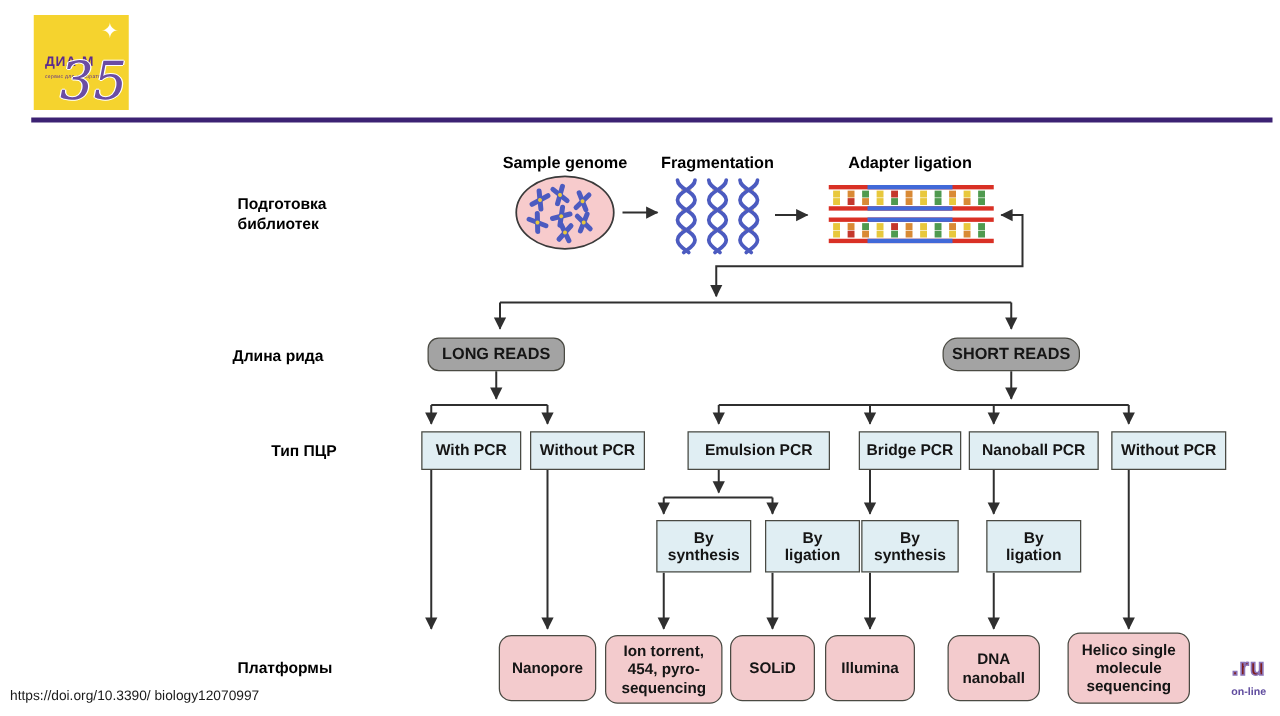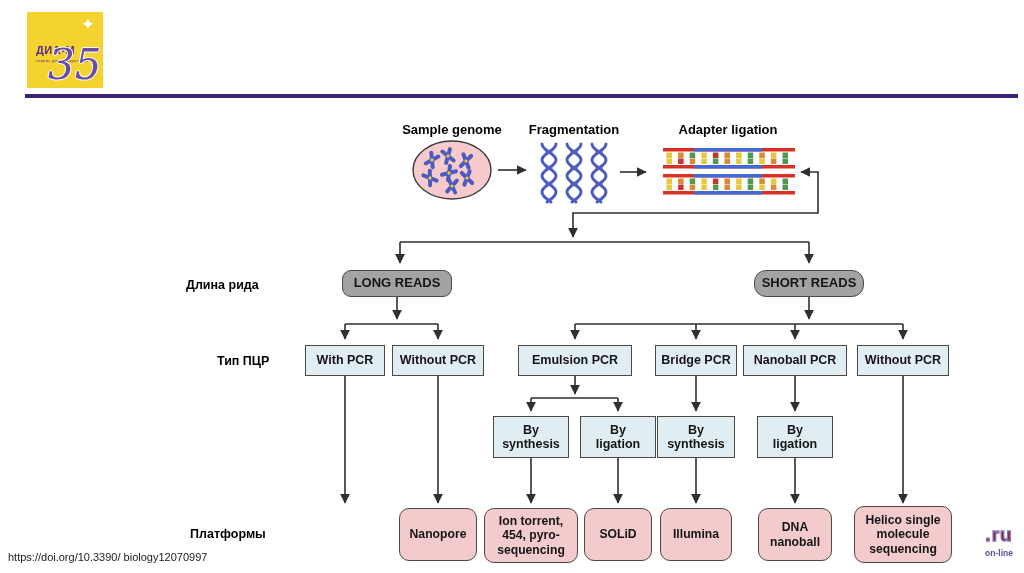--- a/index.html
+++ b/index.html
@@ -15,21 +15,21 @@
            text-shadow:1px 0 0 #fff,-1px 0 0 #fff,0 1px 0 #fff,0 -1px 0 #fff;}
   .title{position:absolute;left:122px;top:40px;width:900px;font-size:27px;font-weight:bold;color:#0b0b0b;letter-spacing:-.2px;}
   .title-rule{position:absolute;left:25px;top:94px;width:993px;height:4px;background:#3C2273;}
   
   .rowlabel{position:absolute;font-weight:bold;font-size:12.5px;line-height:1.3;white-space:pre-line;}
   .steplabel{position:absolute;width:130px;text-align:center;font-weight:bold;font-size:13px;}
   
   .node{position:absolute;box-sizing:border-box;border:1.6px solid #4A4A43;display:flex;align-items:center;
         justify-content:center;text-align:center;font-weight:bold;color:#151515;white-space:pre-line;line-height:1.15;}
   .ybox{background:#a3a3a3;border-radius:9px;font-size:13px;}
-  .bbox{background:#E0EEF3;border-radius:0;font-size:12.5px;}
+  .bbox{background:#E0EEF3;border-radius:0;font-size:12.5px;margin-left:32px;}
   .pbox{background:#F3CBCD;border-radius:10px;font-size:12.2px;padding:2px;}
   .connect{position:absolute;left:0;top:0;}
   
   .doi{position:absolute;left:8px;top:551px;font-size:11px;color:#1a1a1a;}
   .ru-logo{position:absolute;left:976px;top:524px;width:46px;text-align:center;}
   .ru-top{font-size:19px;font-weight:bold;letter-spacing:1px;color:#7f1d1d;-webkit-text-stroke:1.3px #8B74B8;line-height:1.2;}
   .ru-bottom{font-size:8.5px;font-weight:bold;color:#5F4B9E;margin-top:1px;}
 </style>
 </head>
 <body>
@@ -37,20 +37,22 @@
 <div class="slide">
 
   <div class="logo-square">
     <span class="sparkle">✦</span>
     <div class="logo-brand">ДИА•М</div>
     <div class="logo-tag">сервис для лабораторий</div>
   </div>
   <div class="logo-35">35</div>
   <div class="title-rule"></div>
 
+  <div class="rowlabel" style="left:190px;top:155px;width:95px;">Подготовка
+библиотек</div>
   <div class="rowlabel" style="left:186px;top:277px;">Длина рида</div>
   <div class="rowlabel" style="left:190px;top:353px;margin-left:27px;">Тип ПЦР</div>
   <div class="rowlabel" style="left:190px;top:526px;">Платформы</div>
 
   <div class="steplabel" style="left:387px;top:122px;">Sample genome</div>
   <div class="steplabel" style="left:509px;top:122px;">Fragmentation</div>
   <div class="steplabel" style="left:663px;top:122px;">Adapter ligation</div>
 
   <svg class="connect" width="1024" height="573" viewBox="0 0 1024 573" xmlns="http://www.w3.org/2000/svg" xmlns:xlink="http://www.w3.org/1999/xlink">
     <defs>

